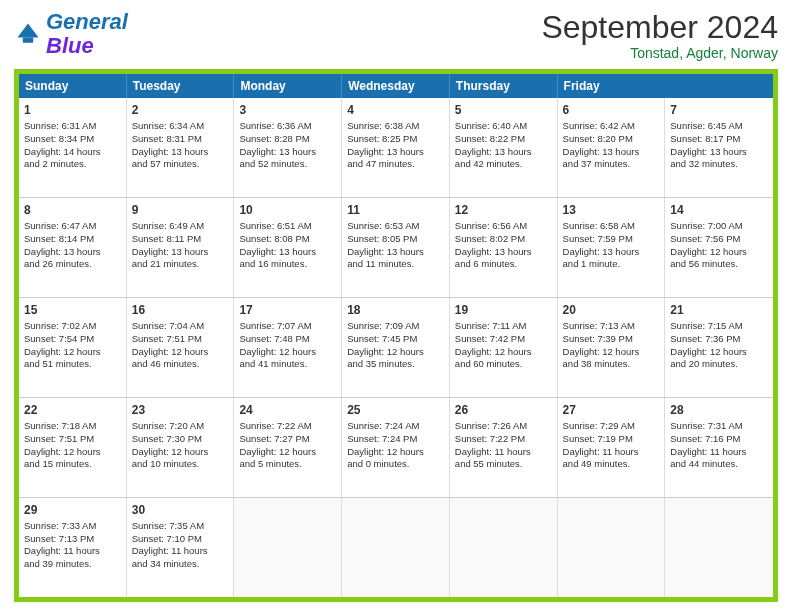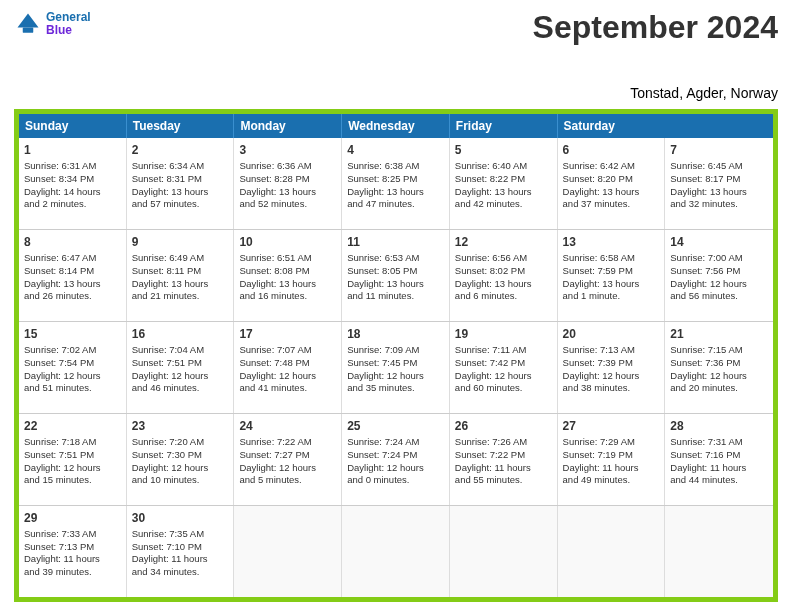--- a/index.html
+++ b/index.html
@@ -23,45 +23,45 @@
       justify-content: space-between;
       align-items: flex-start;
       margin-bottom: 8px;
     }
     .logo {
       display: flex;
       align-items: center;
       gap: 4px;
     }
     .logo-text {
-      font-size: 12px;
+      font-size: 22px;
       font-weight: bold;
       color: #333;
       line-height: 1.1;
+      font-style: italic;
     }
     .logo-text span {
       color: #1a6faf;
     }
     .logo-icon {
       width: 28px;
       height: 28px;
     }
     .title-block {
       text-align: right;
     }
     .month-title {
       font-size: 32px;
-      font-weight: bold;
+      font-weight: normal;
       color: #333;
       line-height: 1.1;
     }
     .subtitle {
       font-size: 14px;
-      color: #000000;
-      margin-top: 40px;
+      color: #15803d;
     }
     .calendar {
       flex: 1;
       display: flex;
       flex-direction: column;
       border: 5px solid #84cc16;
     }
     .cal-header {
       display: grid;
       grid-template-columns: repeat(7, 1fr);
@@ -131,22 +131,22 @@
       <div class="subtitle">Tonstad, Agder, Norway</div>
     </div>
   </div>
 
   <div class="calendar">
     <div class="cal-header" id="cal-header">
         <div class="cal-header-cell">Sunday</div>
         <div class="cal-header-cell">Tuesday</div>
         <div class="cal-header-cell">Monday</div>
         <div class="cal-header-cell">Wednesday</div>
+        <div class="cal-header-cell">Thursday</div>
         <div class="cal-header-cell">Friday</div>
-        <div class="cal-header-cell">Saturday</div>
       </div>
     <div class="cal-body" id="cal-body">
         <div class="cal-row">
           <div class="cal-cell">
             <span class="day-num">1</span>
             <div class="cell-text">Sunrise: 6:31 AM</div>
             <div class="cell-text">Sunset: 8:34 PM</div>
             <div class="cell-text">Daylight: 14 hours</div>
             <div class="cell-text">and 2 minutes.</div>
           </div>

